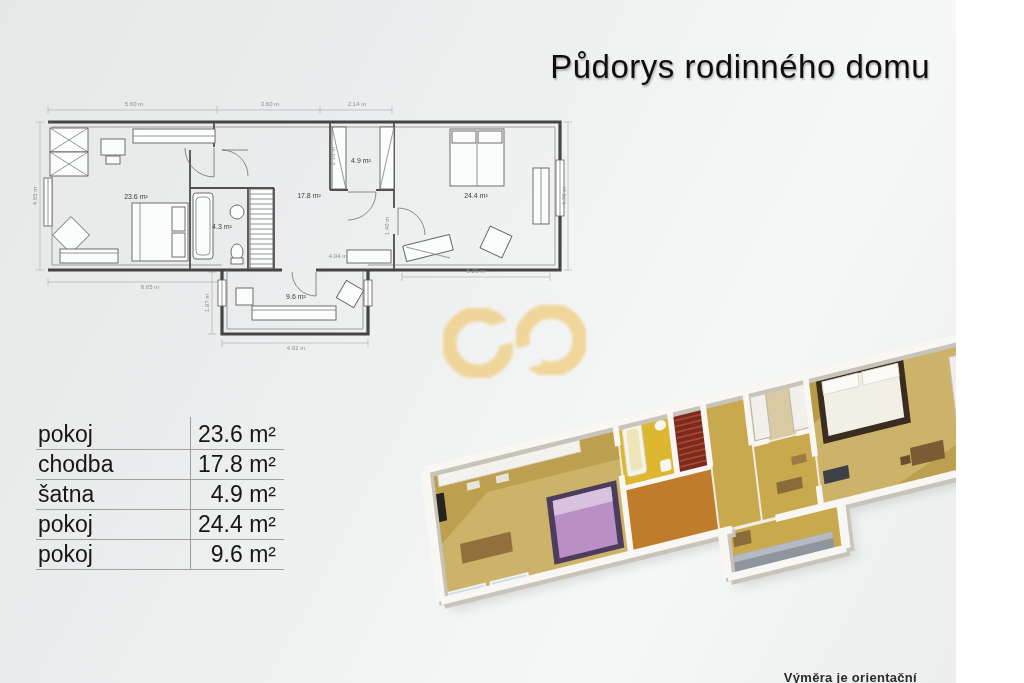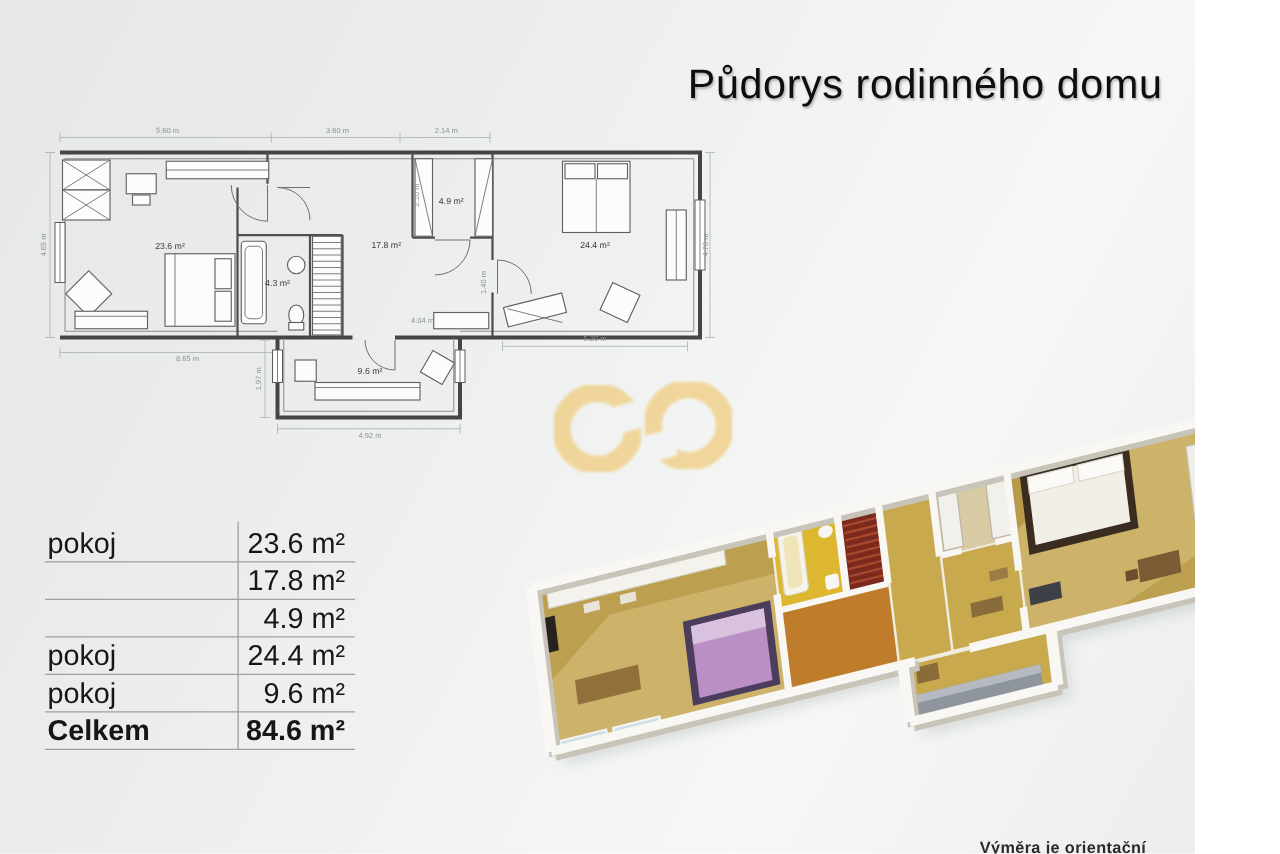--- a/index.html
+++ b/index.html
@@ -273,34 +273,32 @@
 </svg>
 
 <h1 class="ptitle">Půdorys rodinného domu</h1>
 
 <div class="area-table">
   <div class="trow">
     <span class="lbl">pokoj</span>
     <span class="val">23.6 m²</span>
   </div>
   <div class="trow">
+    <span class="lbl">chodba</span>
     <span class="val">17.8 m²</span>
   </div>
   <div class="trow">
+    <span class="lbl">šatna</span>
     <span class="val">4.9 m²</span>
   </div>
   <div class="trow">
     <span class="lbl">pokoj</span>
     <span class="val">24.4 m²</span>
   </div>
   <div class="trow">
     <span class="lbl">pokoj</span>
     <span class="val">9.6 m²</span>
   </div>
-  <div class="trow total">
-    <span class="lbl">Celkem</span>
-    <span class="val">84.6 m²</span>
-  </div>
 </div>
 
 <div class="footnote">Výměra je orientační</div>
 
 </div>
 
 </body></html>

